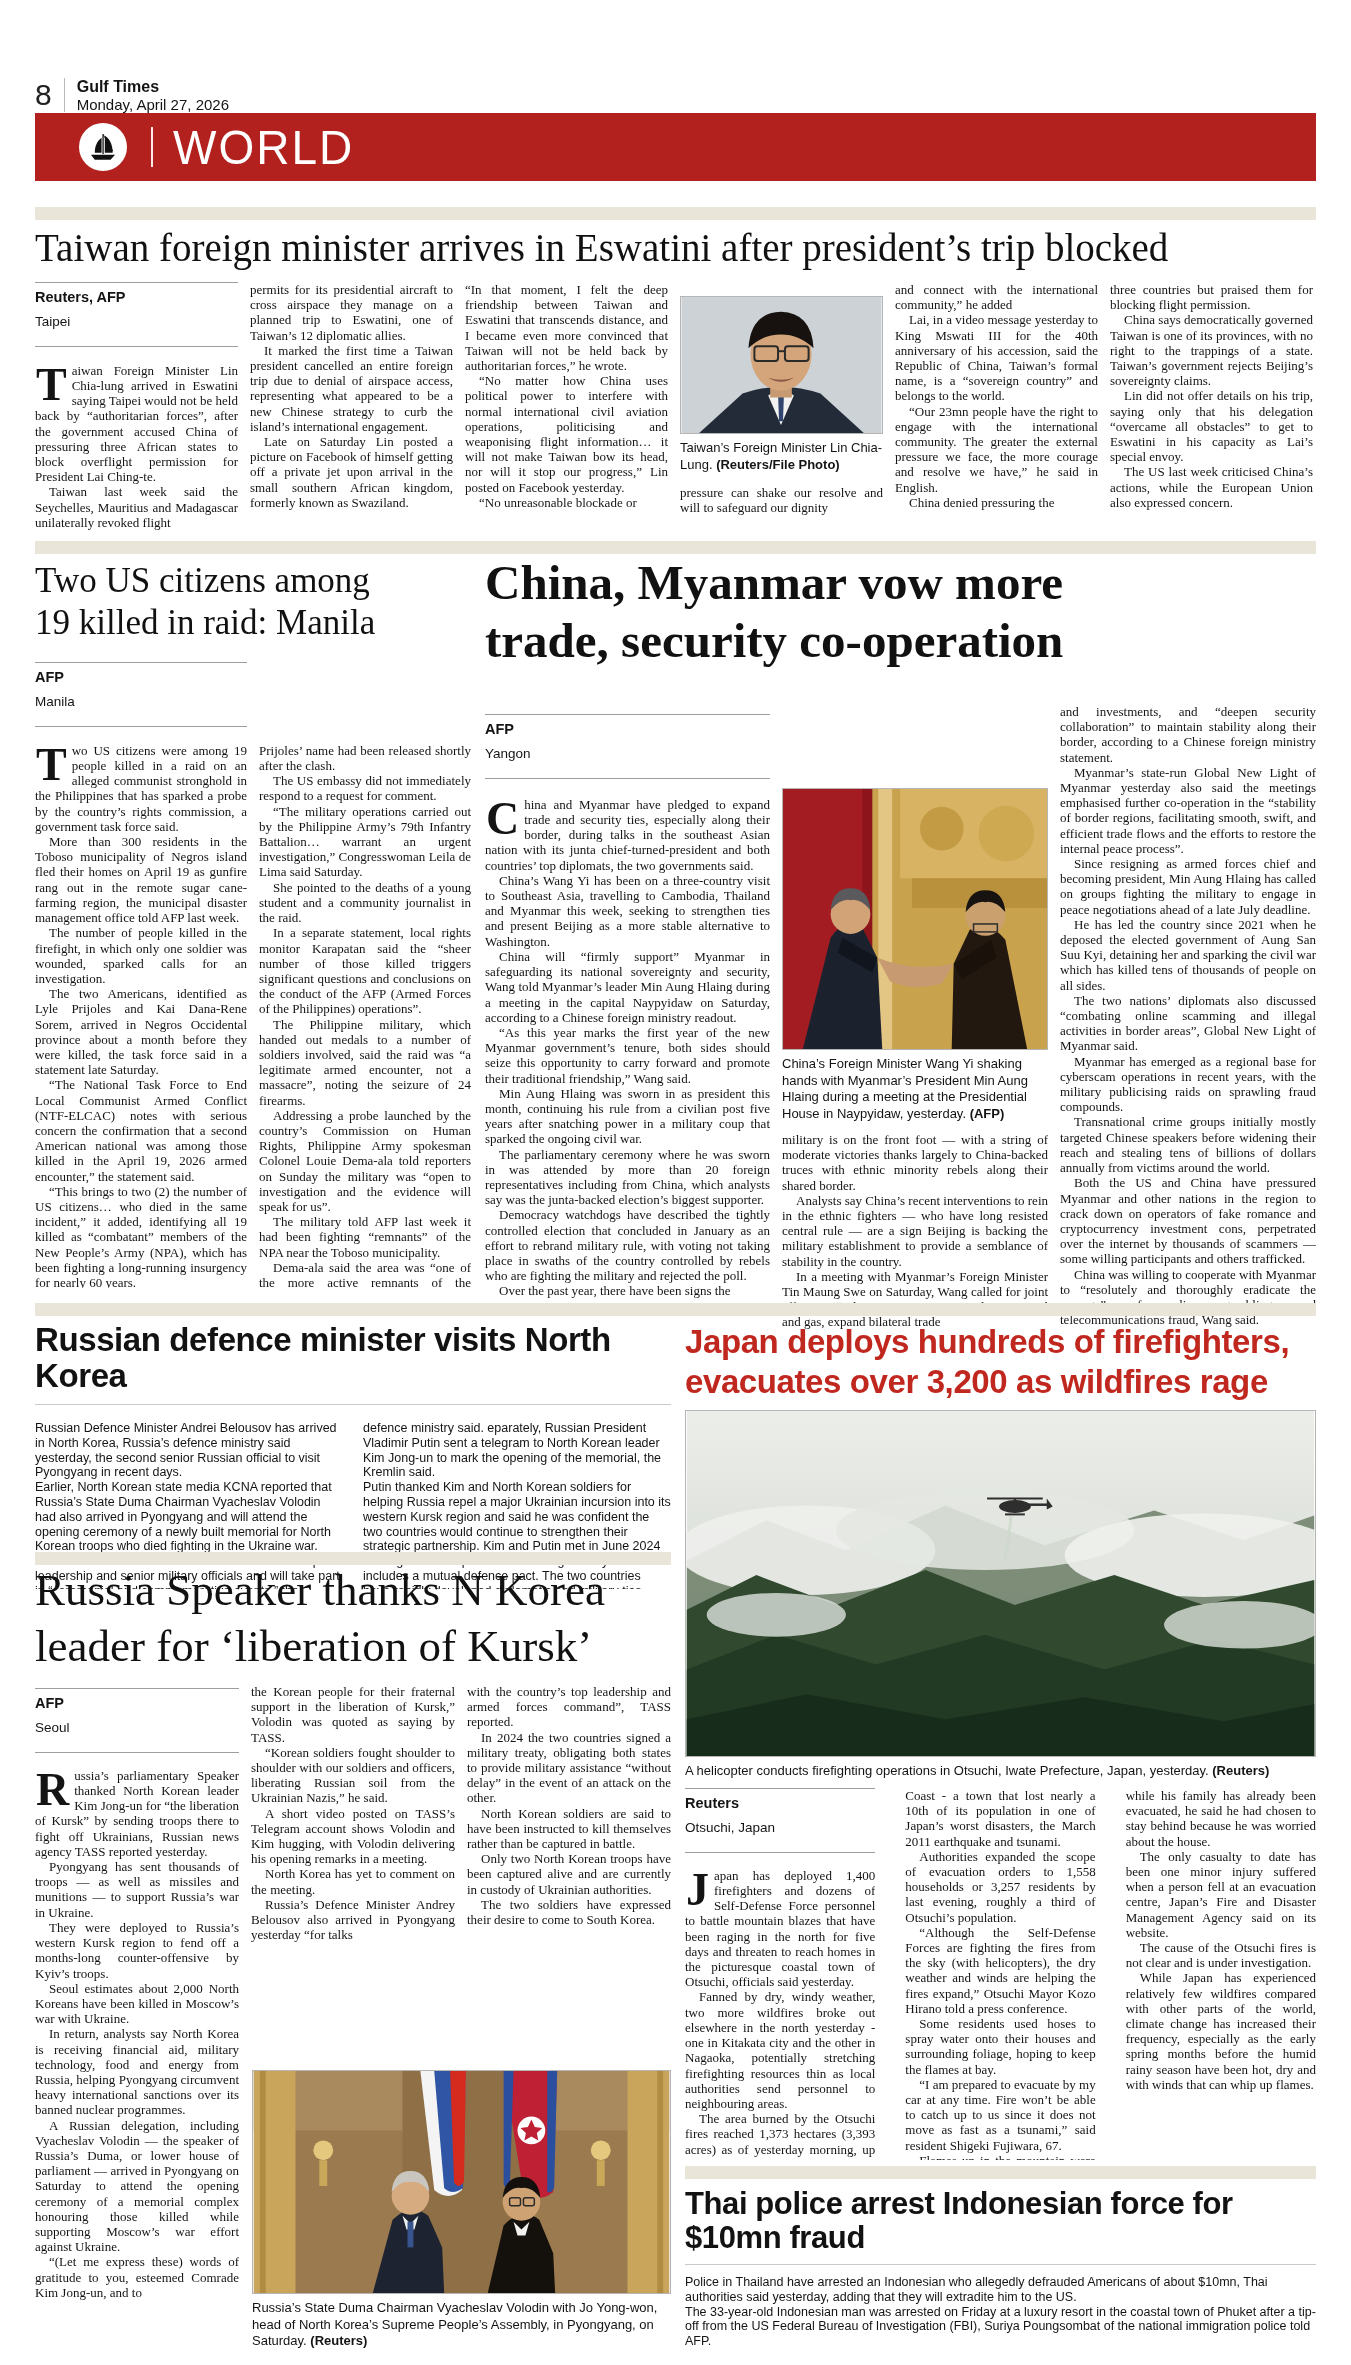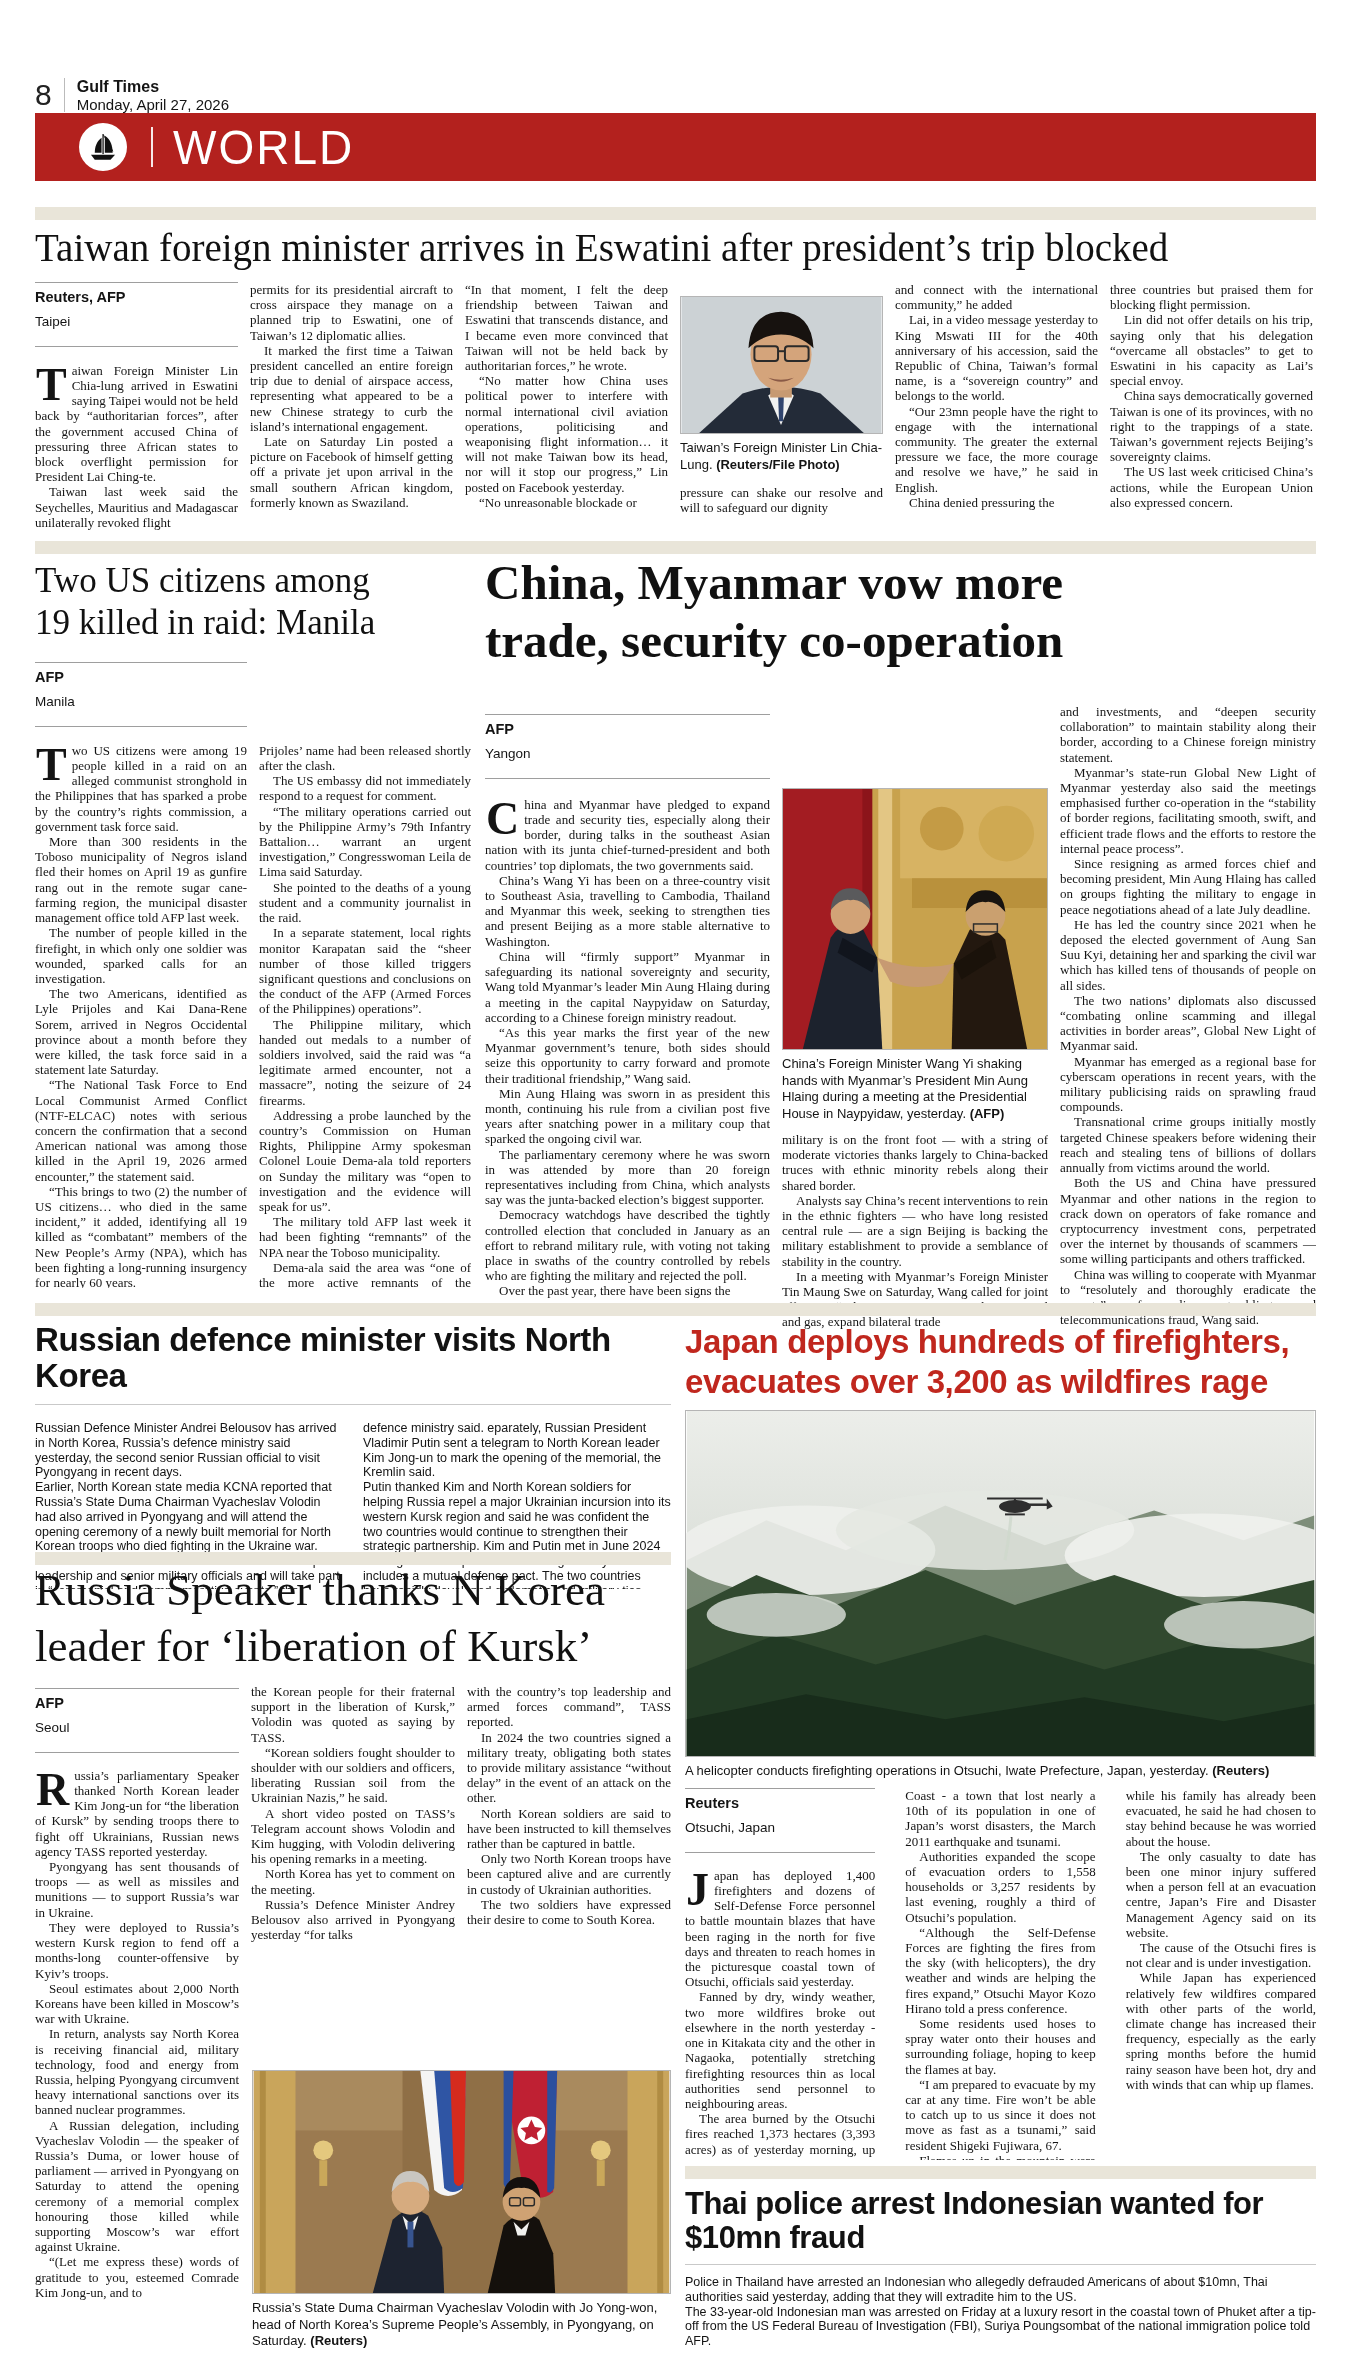--- a/index.html
+++ b/index.html
@@ -114,22 +114,22 @@
       <p class="bp">pressure can shake our resolve and will to safeguard our dignity</p>
     </div>
     <div class="ocol" style="width:203px;">
       <p class="bp">and connect with the international community,” he added</p>
       <p class="bp ind">Lai, in a video message yesterday to King Mswati III for the 40th anniversary of his accession, said the Republic of China, Taiwan’s formal name, is a “sovereign country” and belongs to the world.</p>
       <p class="bp ind">“Our 23mn people have the right to engage with the international community. The greater the external pressure we face, the more courage and resolve we have,” he said in English.</p>
       <p class="bp ind">China denied pressuring the</p>
     </div>
     <div class="ocol" style="width:203px;">
       <p class="bp">three countries but praised them for blocking flight permission.</p>
+      <p class="bp ind">China says democratically governed Taiwan is one of its provinces, with no right to the trappings of a state. Taiwan’s government rejects Beijing’s sovereignty claims.</p>
       <p class="bp ind">Lin did not offer details on his trip, saying only that his delegation “overcame all obstacles” to get to Eswatini in his capacity as Lai’s special envoy.</p>
-      <p class="bp ind">China says democratically governed Taiwan is one of its provinces, with no right to the trappings of a state. Taiwan’s government rejects Beijing’s sovereignty claims.</p>
       <p class="bp ind">The US last week criticised China’s actions, while the European Union also expressed concern.</p>
     </div>
   </div>
 
   <div class="abs bar" style="left:35px;top:541px;width:1281px;height:13px;"></div>
 
   <div class="abs" style="left:35px;top:560px;width:436px;">
     <h2 class="h-serif" style="font-size:35px;line-height:42px;">
       <span style="display:block;">Two US citizens among</span>
       <span style="display:block;">19 killed in raid: Manila</span>
@@ -397,21 +397,21 @@
       <p class="bp">while his family has already been evacuated, he said he had chosen to stay behind because he was worried about the house.</p>
       <p class="bp ind">The only casualty to date has been one minor injury suffered when a person fell at an evacuation centre, Japan’s Fire and Disaster Management Agency said on its website.</p>
       <p class="bp ind">The cause of the Otsuchi fires is not clear and is under investigation.</p>
       <p class="bp ind">While Japan has experienced relatively few wildfires compared with other parts of the world, climate change has increased their frequency, especially as the early spring months before the humid rainy season have been hot, dry and with winds that can whip up flames.</p>
     </div>
   </div>
 
   <div class="abs bar" style="left:685px;top:2166px;width:631px;height:13px;"></div>
 
   <div class="abs" style="left:685px;top:2187px;width:631px;">
-    <h2 class="h-sans" style="font-size:31px;line-height:34px;">Thai police arrest Indonesian wanted for $10mn fraud</h2>
+    <h2 class="h-sans" style="font-size:31px;line-height:34px;">Thai police arrest Indonesian force for $10mn fraud</h2>
     <div class="rule" style="margin:9px 0 10px 0;"></div>
     <div class="sansbody">
       <p>Police in Thailand have arrested an Indonesian who allegedly defrauded Americans of about $10mn, Thai authorities said yesterday, adding that they will extradite him to the US.</p>
       <p>The 33-year-old Indonesian man was arrested on Friday at a luxury resort in the coastal town of Phuket after a tip-off from the US Federal Bureau of Investigation (FBI), Suriya Poungsombat of the national immigration police told AFP.</p>
     </div>
   </div>
 
 </div>
 
 </body></html>

